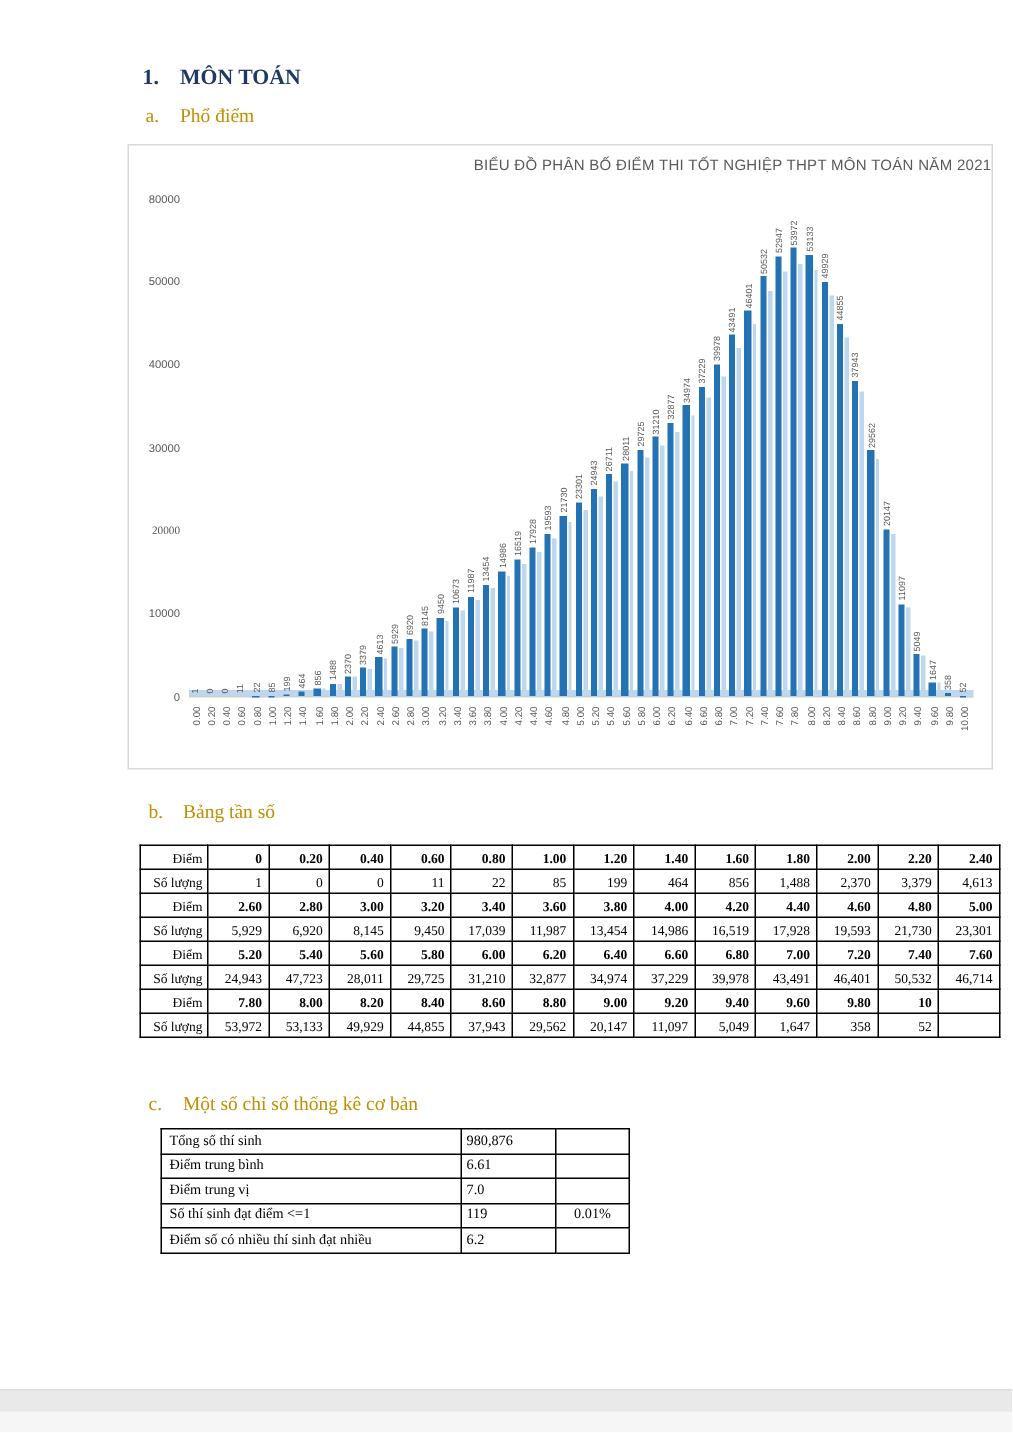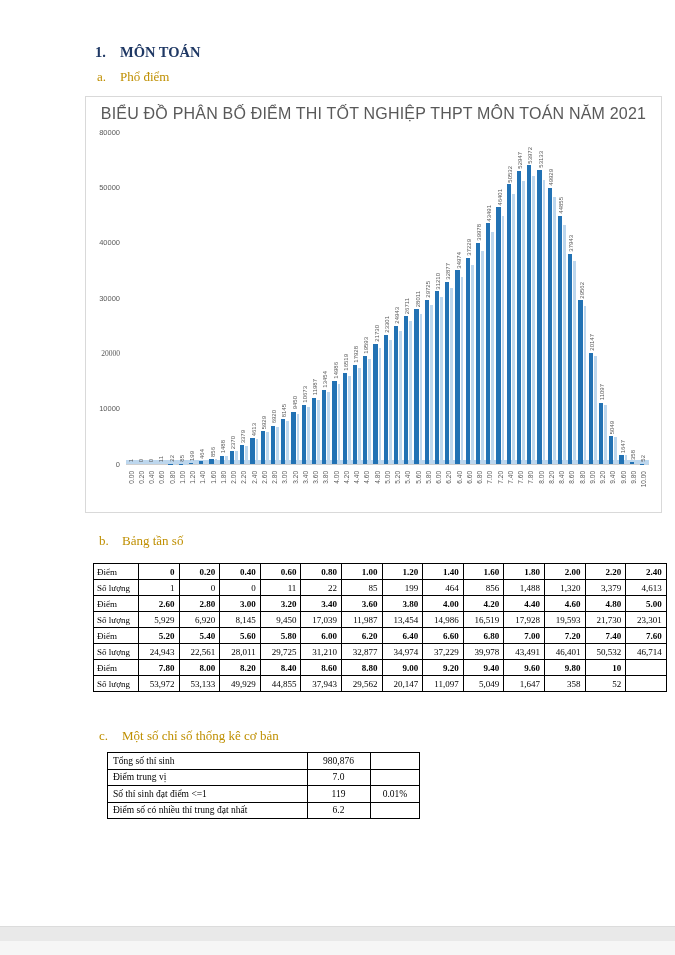--- a/index.html
+++ b/index.html
@@ -12,52 +12,52 @@
   .sub{position:absolute;font-size:13px;color:#BF8F00;}
   .sub .num{display:inline-block;width:23px;}
   .sub-a{left:97px;top:69px;}
   .sub-b{left:99px;top:533px;}
   .sub-c{left:99px;top:728px;}
 
   
   .chart-box{position:absolute;left:85px;top:96px;width:575px;height:415px;
              background:#fff;border:1px solid #d9d9d9;
              font-family:"Liberation Sans", sans-serif;}
-  .chart-title{position:absolute;top:8px;left:0;right:0;text-align:center;
-               font-size:16px;color:#595959;letter-spacing:.2px;}
+  .chart-title{position:absolute;top:8px;left:0;right:0;text-align:right;
+               font-size:10px;color:#595959;letter-spacing:.2px;}
   .y-axis{position:absolute;left:0;top:0;width:37px;height:100%;}
   .y-tick{position:absolute;right:3px;font-size:7.5px;color:#595959;}
   .plot{position:absolute;left:40px;right:12px;top:35px;height:332px;
         border-bottom:1px solid #cfcfcf;display:flex;align-items:stretch;}
   .base-strip{position:absolute;left:0;right:0;bottom:0;height:4px;background:#BDD7EE;z-index:0;}
   .bar-cell{flex:1 1 0;position:relative;}
   .bar-main{position:absolute;bottom:0;left:14%;width:42%;background:#2272B4;z-index:2;}
   .bar-shadow{position:absolute;bottom:0;right:8%;width:28%;background:#BDD7EE;z-index:1;}
   .bar-vlabel{position:absolute;left:50%;margin-left:-4.5px;
               writing-mode:vertical-rl;transform:rotate(180deg);
               font-size:6px;color:#595959;white-space:nowrap;z-index:3;line-height:9px;}
   .x-axis{position:absolute;left:40px;right:12px;top:372px;height:36px;display:flex;}
   .x-cell{flex:1 1 0;display:flex;justify-content:center;align-items:flex-start;}
   .x-cell span{writing-mode:vertical-rl;transform:rotate(180deg);
                font-size:6.5px;color:#595959;white-space:nowrap;line-height:9px;margin-top:2px;}
 
   
   .freq{position:absolute;left:93px;top:563px;width:573px;border-collapse:collapse;
         table-layout:fixed;font-size:9px;color:#000;}
   .freq td,.freq th{border:1px solid #000;height:15px;padding:0 3px 0 3px;overflow:hidden;white-space:nowrap;}
-  .freq th{text-align:left;font-weight:normal;padding-left:3px;margin-left:36px;}
+  .freq th{text-align:right;font-weight:normal;padding-left:3px;margin-left:36px;}
   .freq td{text-align:right;padding-right:4px;}
   .freq tr.score td{font-weight:bold;}
 
   
   .stats{position:absolute;left:107px;top:752px;width:312px;border-collapse:collapse;
          table-layout:fixed;font-size:9.5px;color:#000;}
   .stats td{border:1px solid #000;height:15.5px;padding:0 3px;overflow:hidden;white-space:nowrap;}
   .stats td.lbl{text-align:left;padding-left:5px;}
-  .stats td.val{text-align:center;padding-right:4px;}
+  .stats td.val{text-align:left;padding-right:4px;}
   .stats td.pct{text-align:center;}
 
   
   .footer-band{position:absolute;left:0;right:0;top:926px;height:15px;background:#e9e9e9;border-top:1px solid #dcdcdc;}
   .footer-band2{position:absolute;left:0;right:0;top:941px;bottom:0;background:#f6f6f6;}
 </style>
 </head>
 <body>
 
 <div class="page">
@@ -539,21 +539,21 @@
           <td>1</td>
           <td>0</td>
           <td>0</td>
           <td>11</td>
           <td>22</td>
           <td>85</td>
           <td>199</td>
           <td>464</td>
           <td>856</td>
           <td>1,488</td>
-          <td>1,320</td>
+          <td>2,370</td>
           <td>3,379</td>
           <td>4,613</td>
         </tr>
         <tr class="score">
           <th>Điểm</th>
           <td>2.60</td>
           <td>2.80</td>
           <td>3.00</td>
           <td>3.20</td>
           <td>3.40</td>
@@ -594,21 +594,21 @@
           <td>6.60</td>
           <td>6.80</td>
           <td>7.00</td>
           <td>7.20</td>
           <td>7.40</td>
           <td>7.60</td>
         </tr>
         <tr class="count">
           <th>Số lượng</th>
           <td>24,943</td>
-          <td>22,561</td>
+          <td>47,723</td>
           <td>28,011</td>
           <td>29,725</td>
           <td>31,210</td>
           <td>32,877</td>
           <td>34,974</td>
           <td>37,229</td>
           <td>39,978</td>
           <td>43,491</td>
           <td>46,401</td>
           <td>50,532</td>
@@ -659,31 +659,36 @@
         <col style="width:63px">
         <col style="width:49px">
     </colgroup>
     <tbody id="stats-body">
         <tr>
           <td class="lbl">Tổng số thí sinh</td>
           <td class="val">980,876</td>
           <td class="pct"></td>
         </tr>
         <tr>
+          <td class="lbl">Điểm trung bình</td>
+          <td class="val">6.61</td>
+          <td class="pct"></td>
+        </tr>
+        <tr>
           <td class="lbl">Điểm trung vị</td>
           <td class="val">7.0</td>
           <td class="pct"></td>
         </tr>
         <tr>
           <td class="lbl">Số thí sinh đạt điểm &lt;=1</td>
           <td class="val">119</td>
           <td class="pct">0.01%</td>
         </tr>
         <tr>
-          <td class="lbl">Điểm số có nhiều thí trung đạt nhất</td>
+          <td class="lbl">Điểm số có nhiều thí sinh đạt nhiều</td>
           <td class="val">6.2</td>
           <td class="pct"></td>
         </tr>
       </tbody>
   </table>
 
   <div class="footer-band"></div>
   <div class="footer-band2"></div>
 </div>
 

